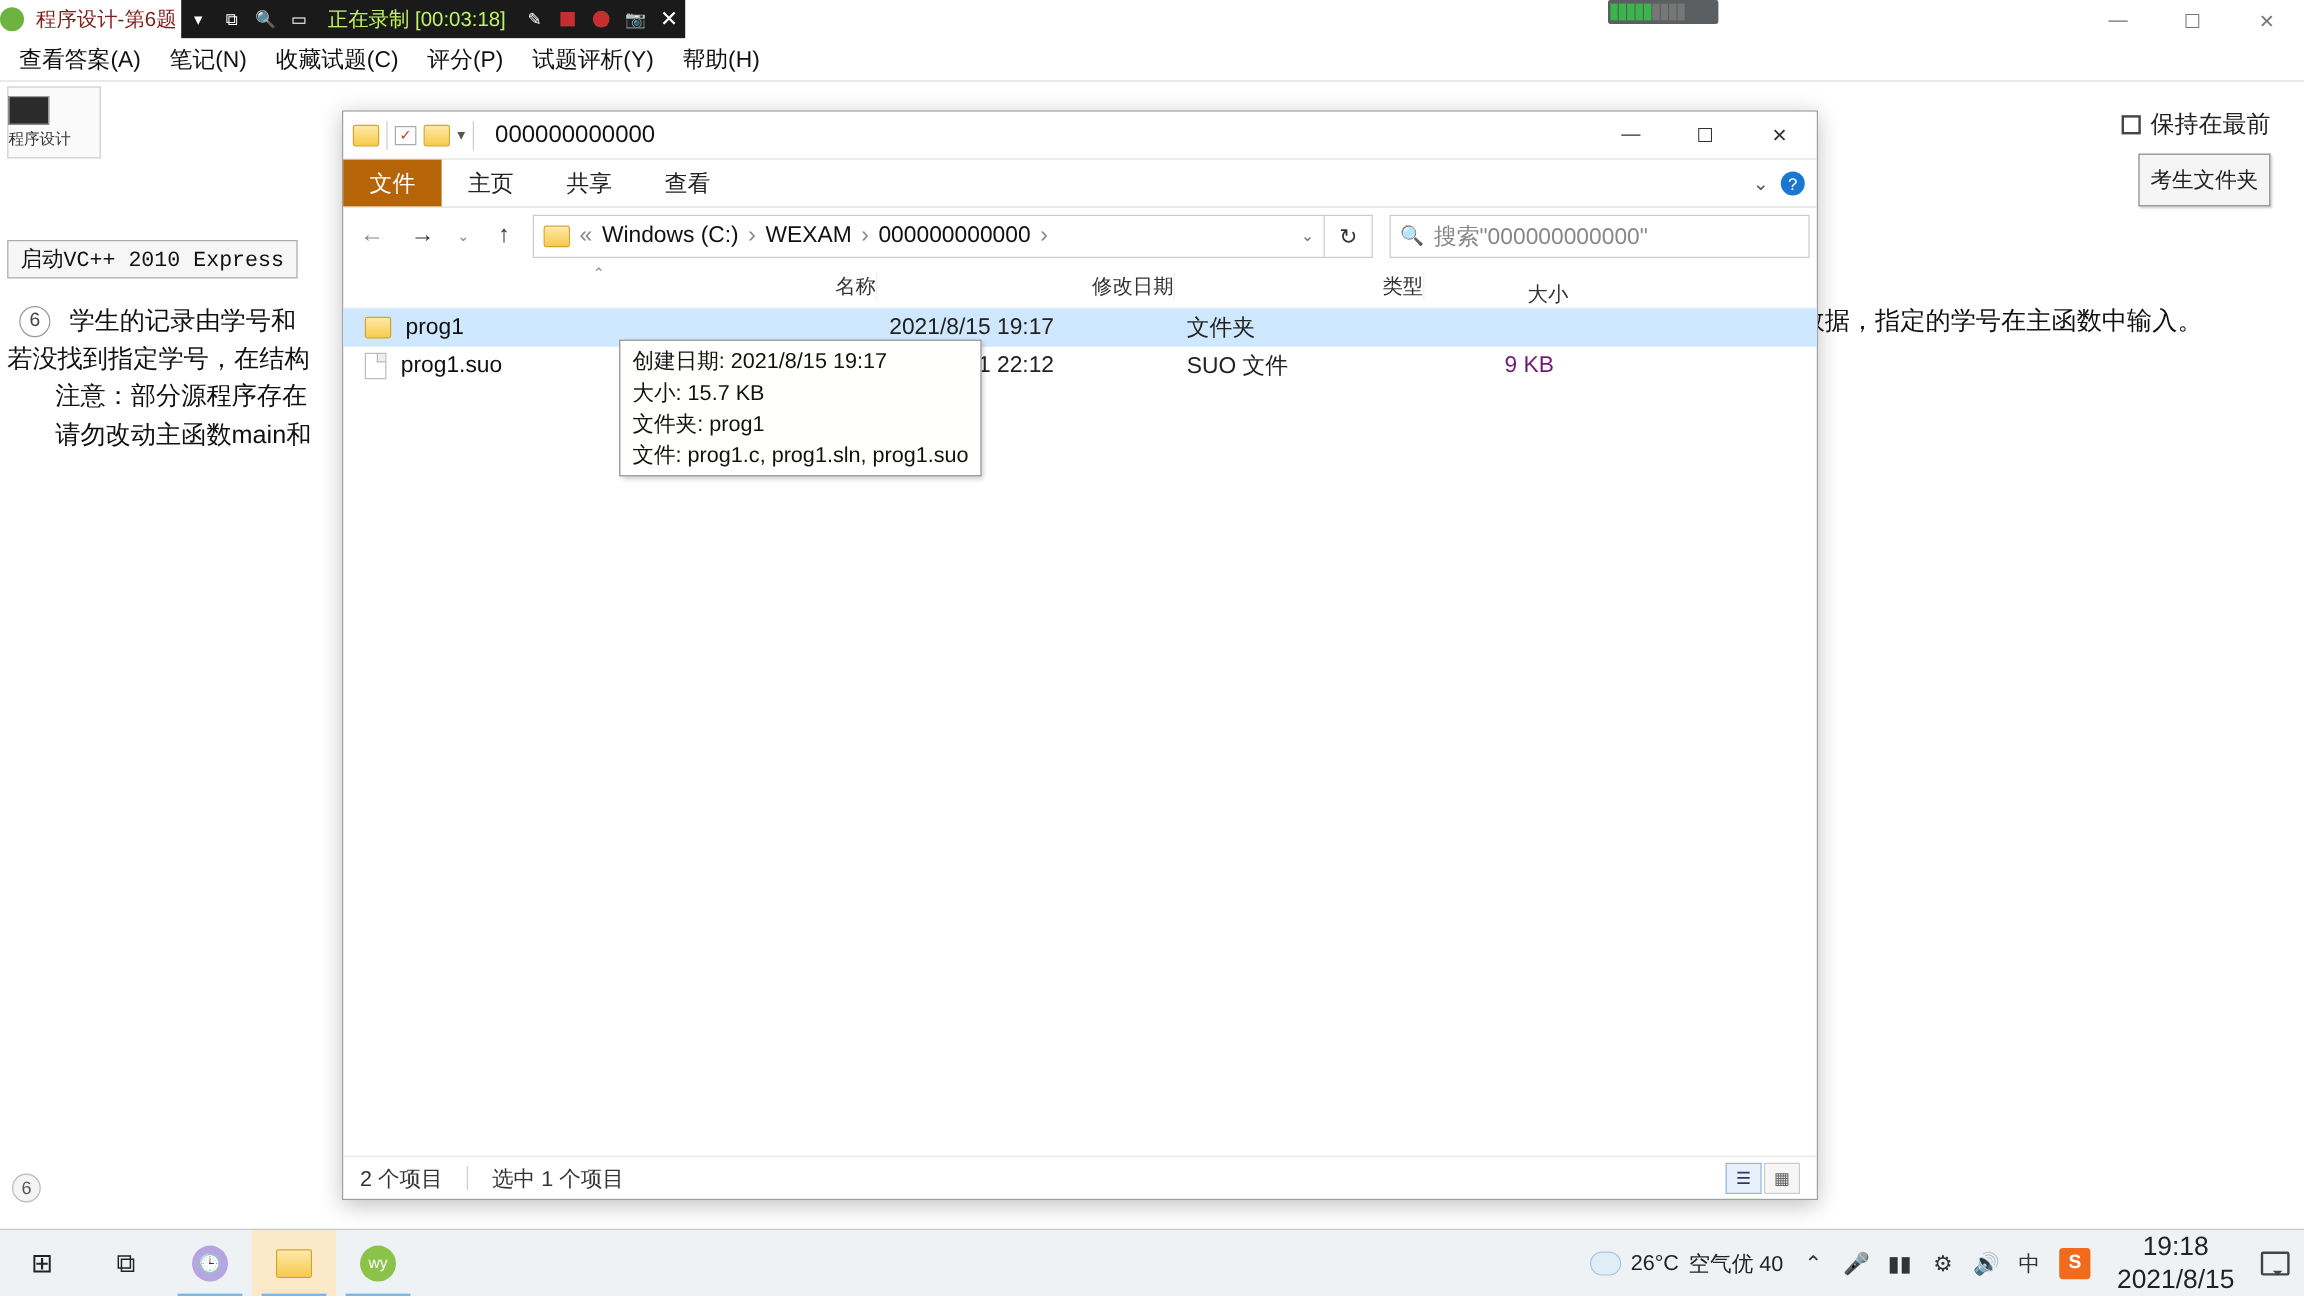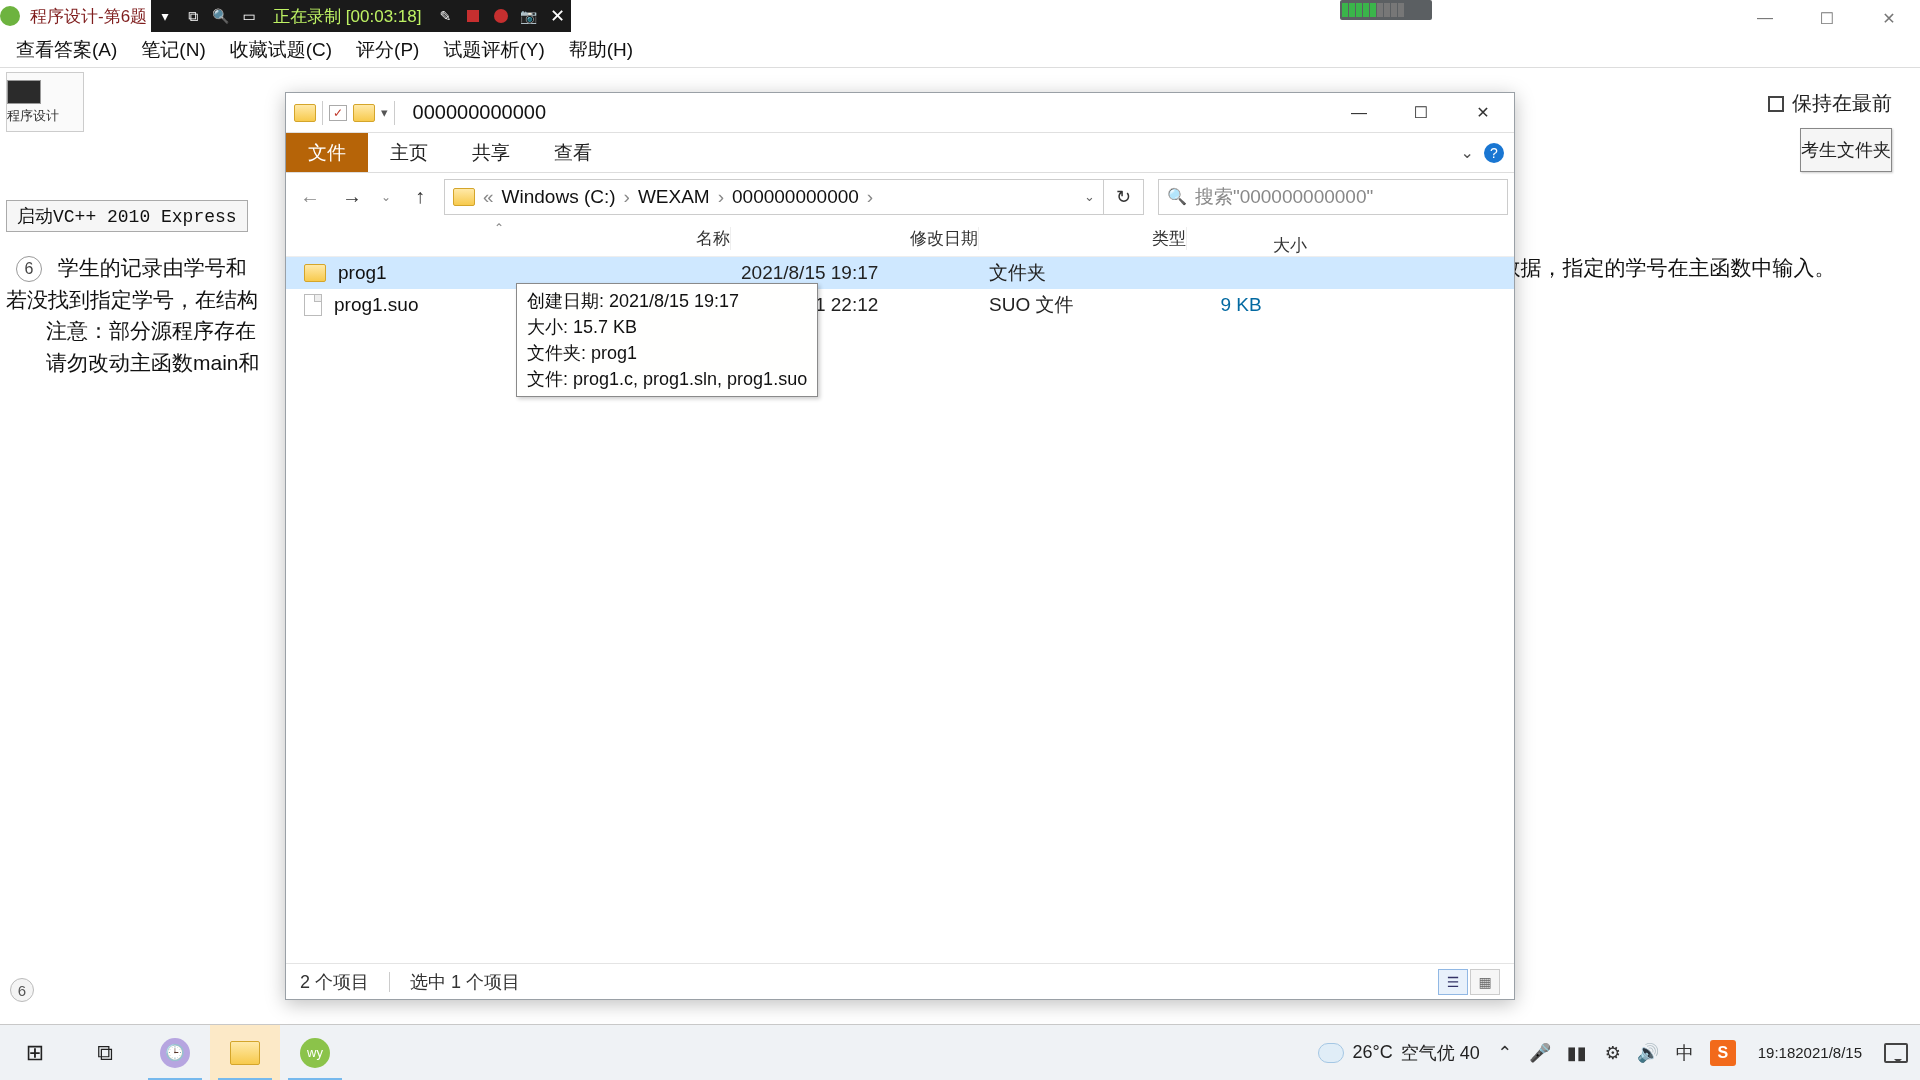--- a/index.html
+++ b/index.html
@@ -27,21 +27,21 @@
     .menu-item { padding: 6px 12px; font-size: 19px; color: #111; }
 
     
     .prog-icon-box { position: absolute; top: 72px; left: 6px; width: 78px; height: 60px; border: 1px solid #ccc; background: #fafafa; display: flex; flex-direction: column; align-items: flex-start; justify-content: center; }
     .prog-icon-box .mini { width: 34px; height: 24px; background: #2b2b2b; border: 1px solid #999; }
     .prog-icon-box .lbl { font-size: 13px; color: #333; margin-top: 3px; }
 
     
     .keep-top { position: absolute; top: 90px; right: 28px; display: flex; align-items: center; gap: 8px; font-size: 20px; color: #222; }
     .keep-top .chk { width: 16px; height: 16px; border: 2px solid #444; }
-    .student-folder-btn { position: absolute; top: 128px; right: 28px; width: 92px; height: 44px; border: 1px solid #888; background: #f5f5f5; display: flex; align-items: center; justify-content: center; font-size: 18px; color: #222; box-shadow: 1px 1px 2px #ccc; }
+    .student-folder-btn { position: absolute; top: 128px; right: 28px; width: 110px; height: 44px; border: 1px solid #888; background: #f5f5f5; display: flex; align-items: center; justify-content: center; font-size: 18px; color: #222; box-shadow: 1px 1px 2px #ccc; }
 
     
     .launch-vc { position: absolute; top: 200px; left: 6px; font-family: "Courier New", monospace; font-size: 18px; border: 1px solid #aaa; padding: 3px 10px; background: #f6f6f6; color: #111; }
 
     
     .question { position: absolute; top: 252px; left: 6px; right: 6px; font-size: 21px; color: #111; line-height: 1.5; }
     .q-num-circle { display: inline-flex; width: 26px; height: 26px; border: 1px solid #999; border-radius: 50%; align-items: center; justify-content: center; font-size: 16px; margin: 0 10px; color: #444; vertical-align: middle; }
     .side-num { position: absolute; left: 10px; top: 978px; display: inline-flex; width: 24px; height: 24px; border: 1px solid #bbb; border-radius: 50%; align-items: center; justify-content: center; font-size: 15px; color: #555; background: #f4f4f4; }
 
     
@@ -80,21 +80,21 @@
     .col-name .sort-ind { position: absolute; left: 208px; top: -6px; font-size: 12px; color: #888; }
     .col-date { width: 248px; padding-left: 10px; border-right: 1px solid #eee; }
     .col-type { width: 208px; padding-left: 10px; border-right: 1px solid #eee; }
     .col-size { width: 120px; padding-left: 10px; margin-top: 13px; }
 
     .fl-row { height: 32px; display: flex; align-items: center; font-size: 19px; color: #111; }
     .fl-row.sel { background: #cfe8ff; }
     .cell-name { width: 445px; padding-left: 18px; display: flex; align-items: center; gap: 12px; }
     .cell-date { width: 248px; padding-left: 10px; color: #222; }
     .cell-type { width: 208px; padding-left: 10px; color: #222; }
-    .cell-size { width: 120px; text-align: center; padding-right: 12px; color: #0369a1; }
+    .cell-size { width: 120px; text-align: right; padding-right: 12px; color: #701a75; }
     .file-ico { width: 18px; height: 22px; border: 1px solid #bbb; background: #fff; position: relative; }
     .file-ico::after { content: ""; position: absolute; top: 0; right: 0; width: 6px; height: 6px; background: #eee; border-left: 1px solid #bbb; border-bottom: 1px solid #bbb; }
     .folder-ico { width: 22px; height: 18px; background: linear-gradient(#ffe9a8,#f7ca4d); border-radius: 2px; border: 1px solid #d4a52b; }
 
     
     .tooltip { position: absolute; top: 62px; left: 230px; background: #fffffe; border: 1px solid #8a8a8a; padding: 4px 10px; font-size: 18px; color: #111; line-height: 1.45; box-shadow: 2px 2px 4px rgba(0,0,0,0.2); }
 
     
     .statusbar { height: 36px; border-top: 1px solid #e4e4e4; display: flex; align-items: center; padding: 0 14px; font-size: 18px; color: #333; gap: 20px; }
     .statusbar .divv { width: 1px; height: 20px; background: #ccc; }
@@ -108,21 +108,21 @@
     .tb-item.active::after { content: ""; position: absolute; bottom: 0; left: 8px; right: 8px; height: 3px; background: #76b9ed; }
     .tb-item.activebg { background: #fce9c7; }
     .tb-start { font-size: 22px; }
     .tb-clock-ico { width: 30px; height: 30px; border-radius: 50%; background: #b6a5e0; display: flex; align-items: center; justify-content: center; color: #fff; font-size: 16px; }
     .tb-folder-ico { width: 30px; height: 24px; background: linear-gradient(#ffe9a8,#f7ca4d); border: 1px solid #d4a52b; border-radius: 2px; }
     .tb-wy { width: 30px; height: 30px; border-radius: 50%; background: #8bc34a; color: #fff; display: flex; align-items: center; justify-content: center; font-size: 13px; }
     .taskbar-right { margin-left: auto; display: flex; align-items: center; gap: 14px; padding-right: 12px; color: #222; font-size: 18px; }
     .weather { display: flex; align-items: center; gap: 8px; }
     .cloud-ico { width: 26px; height: 20px; background: #e0edf7; border: 1px solid #a4c7e4; border-radius: 12px; }
     .tray-ico { font-size: 18px; color: #333; width: 22px; text-align: center; }
-    .tb-datetime { display: flex; flex-direction: row; align-items: center; font-size: 15px; line-height: 1.2; padding: 0 8px; }
+    .tb-datetime { display: flex; flex-direction: column; align-items: center; font-size: 22px; line-height: 1.2; padding: 0 8px; }
     .s-logo { width: 26px; height: 26px; background: #f26a1b; color: #fff; display: flex; align-items: center; justify-content: center; font-size: 16px; border-radius: 3px; font-weight: bold; }
     .notif-ico { width: 24px; height: 20px; border: 2px solid #444; border-radius: 2px; position: relative; }
     .notif-ico::after { content: ""; position: absolute; bottom: -6px; right: 4px; width: 0; height: 0; border: 4px solid transparent; border-top-color: #444; }
   </style>
 </head>
 <body>
 
 <div class="recbar">
   <div class="app-icon"></div>
   <span class="app-title">程序设计-第6题</span>

